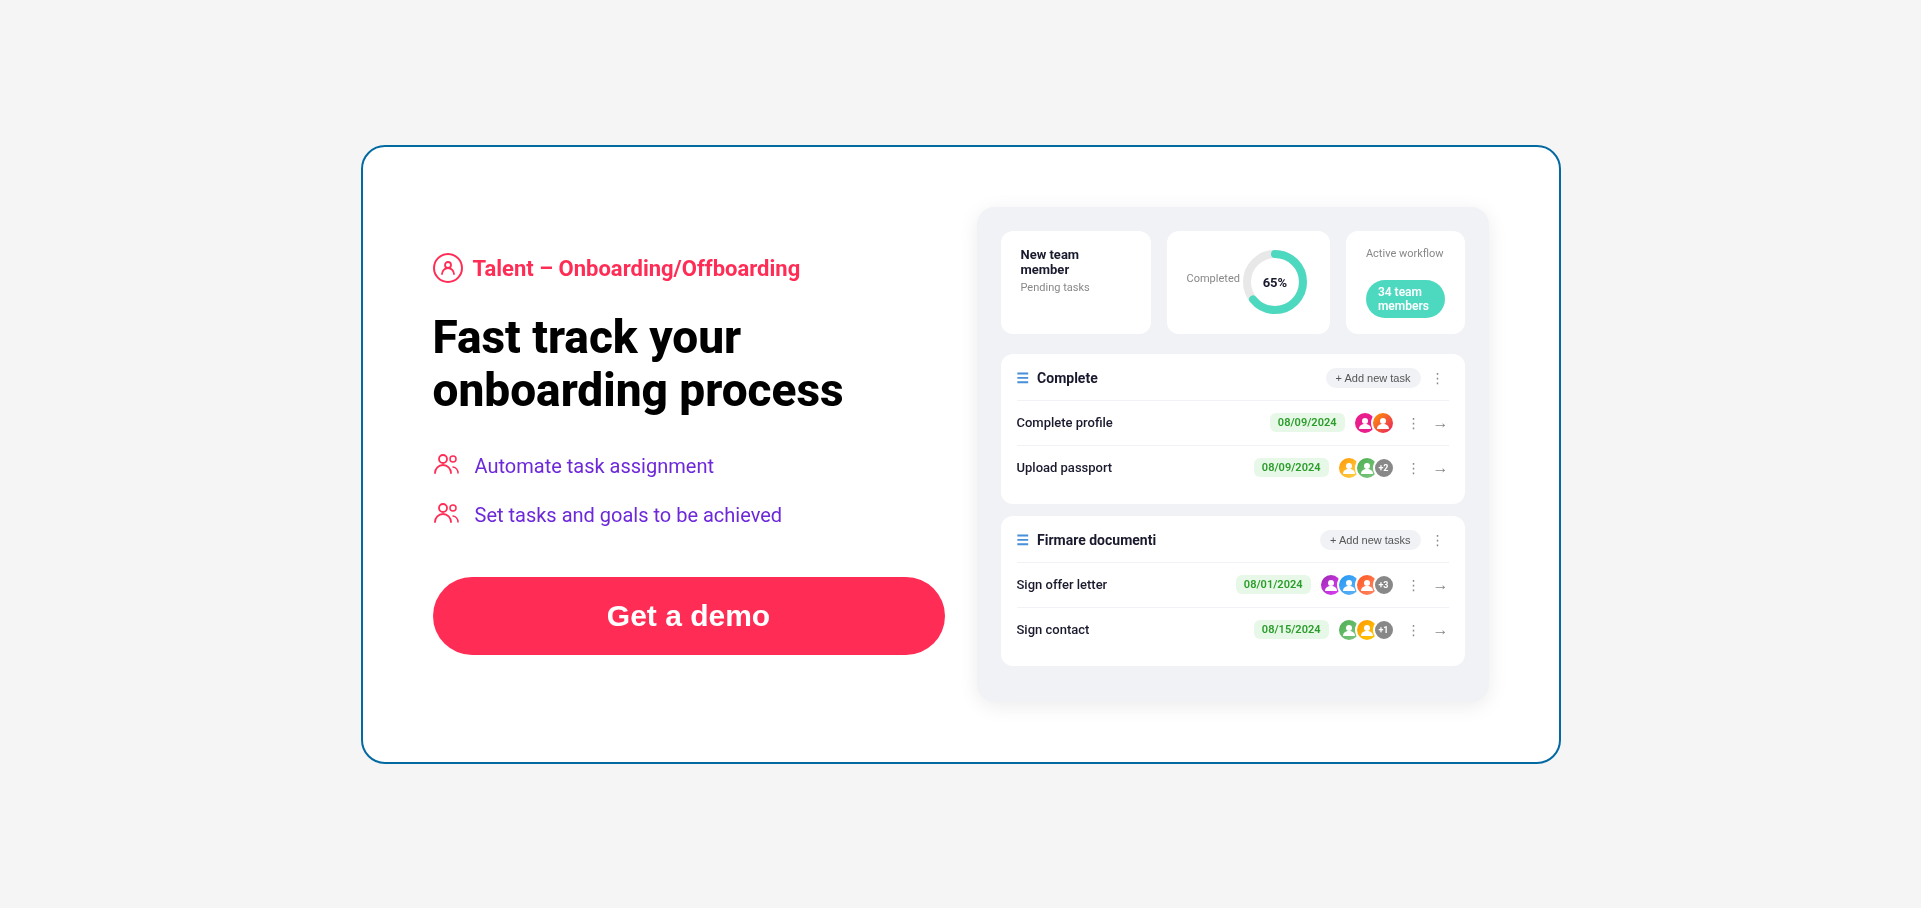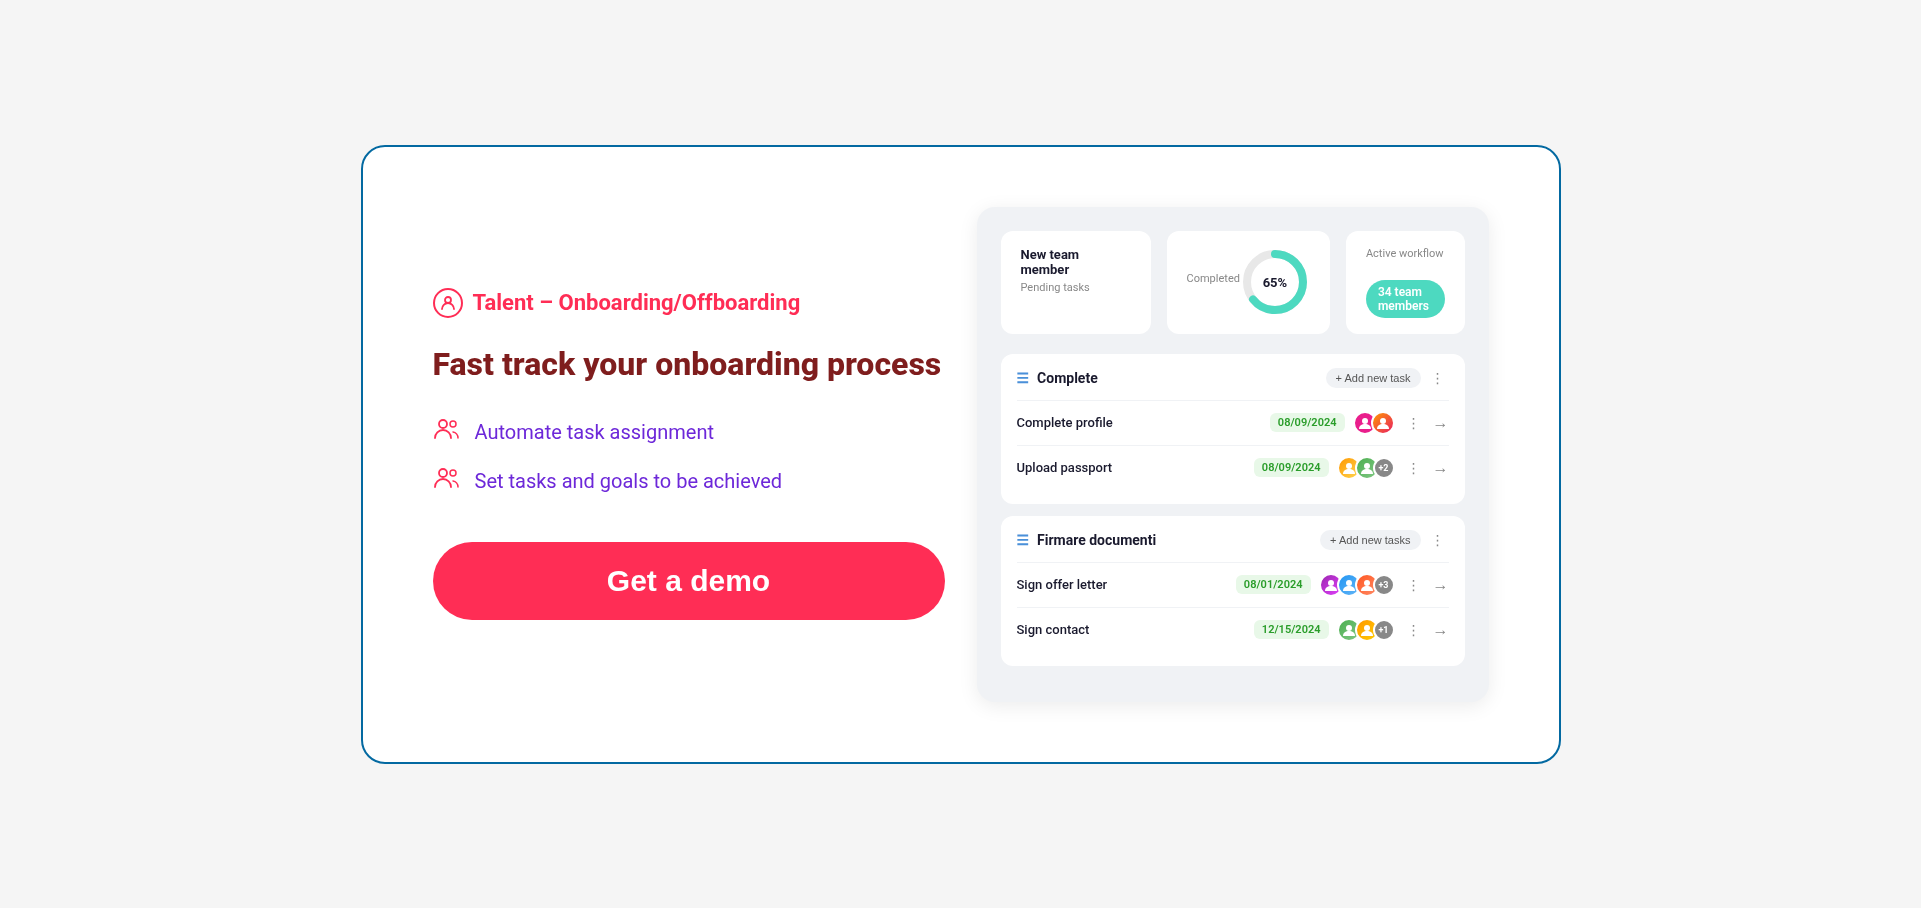--- a/index.html
+++ b/index.html
@@ -41,23 +41,23 @@
       height: 30px;
       border: 2.5px solid #ff2d55;
       border-radius: 50%;
       display: flex;
       align-items: center;
       justify-content: center;
       font-size: 14px;
       flex-shrink: 0;
     }
     .hero-heading {
-      font-size: 32px;
+      font-size: 46px;
       font-weight: 800;
-      color: #7f1d1d;
+      color: #000000;
       line-height: 1.15;
       margin-bottom: 36px;
       margin-top: 12px;
     }
     .feature-list {
       list-style: none;
       display: flex;
       flex-direction: column;
       gap: 22px;
       margin-bottom: 48px;
@@ -457,21 +457,21 @@
               <div class="avatar-count">+3</div>
             </div>
             <button class="more-btn">⋮</button>
             <button class="arrow-btn">→</button>
           </div>
         </div>
 
         <div class="task-row">
           <span class="task-name">Sign contact</span>
           <div class="task-actions">
-            <span class="date-badge">12/15/2024</span>
+            <span class="date-badge">08/15/2024</span>
             <div class="avatars">
               <div class="avatar" style="background: linear-gradient(135deg,#4caf50,#81c784);">
                 <svg width="14" height="12" viewBox="0 0 14 12">
                     <circle cx="7" cy="4" r="3" fill="#fff"></circle>
                     <path d="M1 12c0-3.3 2.7-5 6-5s6 1.7 6 5" fill="#fff"></path>
                   </svg>
               </div>
               <div class="avatar" style="background: linear-gradient(135deg,#ff9800,#ffcc02);">
                 <svg width="14" height="12" viewBox="0 0 14 12">
                     <circle cx="7" cy="4" r="3" fill="#fff"></circle>

